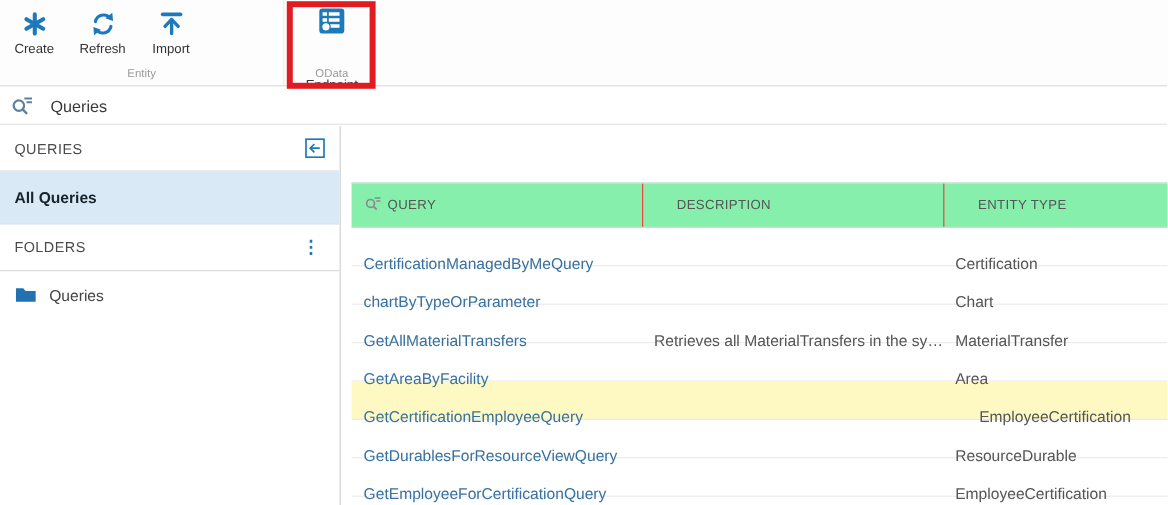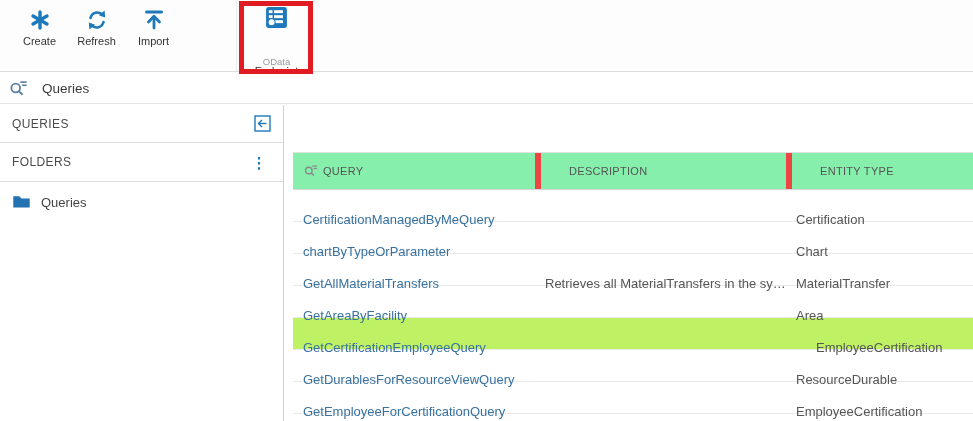--- a/index.html
+++ b/index.html
@@ -4,21 +4,21 @@
 <style>
   * { margin:0; padding:0; box-sizing:border-box; }
   html,body { width:973px; height:421px; background:#fff; overflow:hidden;
     font-family:"Liberation Sans", sans-serif; }
   .stage { position:relative; width:973px; height:421px; background:#fff; }
 
   
   .ribbon { position:absolute; top:0; left:0; width:100%; height:72px;
     background:#fdfdfd; border-bottom:1px solid #dcdcdc; }
   .rgroup { position:absolute; top:0; height:100%; }
-  .rgroup.g-entity { left:0; width:236px;padding-left:11px; }
+  .rgroup.g-entity { left:0; width:236px; }
   .rgroup.g-odata  { left:236px; width:80px; border-left:1px solid #ececec; }
   .rbuttons { display:flex; height:54px; }
   .rbtn { width:57px; display:flex; flex-direction:column; align-items:center;
     padding-top:5px; cursor:pointer; }
   .rbtn.wide { width:80px;gap:34px; }
   .rbtn .icn { height:29px; display:flex; align-items:center; justify-content:center; }
   .rbtn .lbl { font-size:11px; color:#333; margin-top:1px; }
   .gname { position:absolute; bottom:4px; width:100%; text-align:center;
     font-size:9.5px; color:#9a9a9a; }
   .highlight-box { position:absolute; left:239px; top:1px; width:74px; height:73px;
@@ -47,25 +47,25 @@
     line-height:1; padding:2px 4px; }
   .folder-item { height:40px; display:flex; align-items:center; gap:10px;
     padding:0 12px; font-size:13px; color:#444; cursor:pointer; }
 
   .main { position:absolute; left:285px; top:0; right:0; bottom:0; background:#fff; }
   .table { position:absolute; left:8px; top:47px; right:0; }
   .thead { display:flex; height:38px; background:#86efac;
     border-top:1px solid #e2e2e2; border-bottom:1px solid #d7d7d7; }
   .th { display:flex; align-items:center; gap:5px; padding-left:10px;
     font-size:11px; color:#555; letter-spacing:.3px; height:100%; cursor:pointer; }
-  .th + .th { border-left:6px solid #ef4444;padding-left:28px; }
+  .th + .th { border-left:1px solid #ef4444;padding-left:28px; }
   .c1 { width:242px; } .c2 { width:251px; } .c3 { flex:1; }
   .trow { display:flex; height:32px; align-items:center;
     border-bottom:1px solid #eaeaea; cursor:pointer; }
-  .trow.hl { background:#bef264;gap:10px; }
+  .trow.hl { background:#fef9c3;gap:10px; }
   .cell { padding-left:10px; font-size:13px; white-space:nowrap; overflow:hidden;
     text-overflow:ellipsis;margin-top:27px; }
   .c-query  { width:242px; color:#38719f; }
   .c-desc   { width:251px; color:#555; }
   .c-entity { flex:1; color:#555; }
 </style>
 </head>
 <body>
 
 <div class="stage">
@@ -104,20 +104,21 @@
               <g stroke="#1e79ba" fill="none" stroke-linecap="round">
                 <line x1="4.5" y1="4" x2="19.5" y2="4" stroke-width="3"></line>
                 <line x1="12" y1="20" x2="12" y2="9.5" stroke-width="2.8"></line>
                 <polyline points="6.5,14 12,8.2 17.5,14" stroke-width="2.8" stroke-linejoin="round"></polyline>
               </g>
             </svg>
           </span>
           <span class="lbl">Import</span>
         </div>
       </div>
+      <div class="gname">Entity</div>
     </div>
 
     <div class="rgroup g-odata">
       <div class="rbuttons">
         <div class="rbtn wide">
           <span class="icn">
             <svg width="25" height="25" viewBox="0 0 24 24">
               <rect x="2" y="2" width="20" height="20" rx="2.5" fill="#1e79ba"></rect>
               <g fill="#fff">
                 <rect x="4.6" y="5" width="3.6" height="2.8"></rect>
@@ -161,20 +162,23 @@
           <svg width="17" height="17" viewBox="0 0 17 17">
             <rect x="1" y="1" width="15" height="15" fill="none" stroke="#1e79ba" stroke-width="1.4"></rect>
             <g stroke="#1e79ba" stroke-width="1.4" fill="none">
               <line x1="4.5" y1="8.5" x2="12.5" y2="8.5"></line>
               <polyline points="8,5 4.5,8.5 8,12"></polyline>
             </g>
           </svg>
         </span>
       </div>
 
+      <div class="side-item-active">
+        <span>All Queries</span>
+      </div>
 
       <div class="side-header h-folders">
         <span>FOLDERS</span>
         <span class="kebab">⋮</span>
       </div>
 
       <div class="folder-item">
         <span>
           <svg width="19" height="16" viewBox="0 0 22 18">
             <path d="M1.5 3.5 L8.5 3.5 L10.8 6 L20.5 6 L20.5 16.5 L1.5 16.5 Z" fill="#2271b3"></path>

